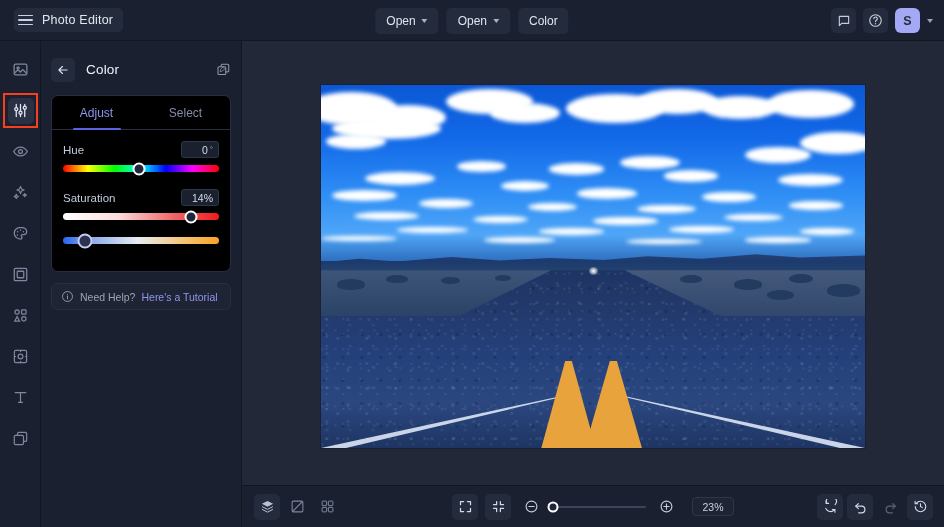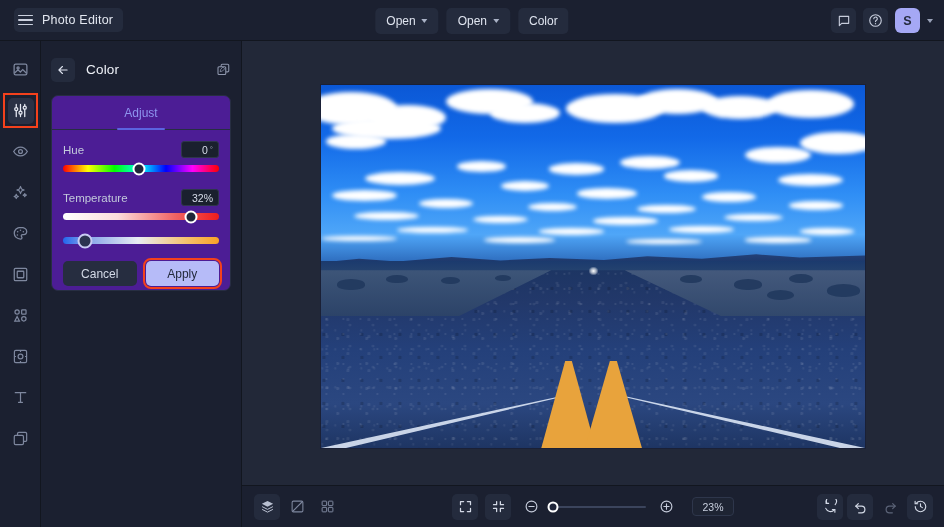--- a/index.html
+++ b/index.html
@@ -97,22 +97,22 @@
   }
   .backbtn {
     width: 24px; height: 24px; border-radius: 5px; background: #242b3d;
     display: flex; align-items: center; justify-content: center; cursor: pointer;
   }
   .panel-title { font-size: 13.5px; color: #eef1f7; font-weight: normal; margin-left: 11px; letter-spacing: .2px; }
   .panel-head-right { margin-left: auto; cursor: pointer; display: flex; }
 
   .card {
     margin: 5px 10px 0 10px;
-    background: #4c1d95; border: 1px solid #272e42; border-radius: 7px;
-    padding-bottom: 4px;
+    background: #000000; border: 1px solid #272e42; border-radius: 7px;
+    padding-bottom: 10px;
   }
   .tabs { display: flex; border-bottom: 1px solid #272e42; }
   .tab {
     flex: 1; text-align: center; font-size: 12px; color: #838da5;
     padding: 10px 0 9px 0; position: relative; cursor: pointer;
   }
   .tab.active { color: #8e95ef; }
   .tab.active::after {
     content: ""; position: absolute; left: 50%; transform: translateX(-50%);
     bottom: -1px; width: 48px; height: 2px; background: #5b63e0; border-radius: 2px;
@@ -418,56 +418,62 @@
           <rect x="3.2" y="7.6" width="12.4" height="12.4" rx="1.6"></rect>
           <path d="M8.2 7.6V5.4a1.8 1.8 0 011.8-1.8h8.6a1.8 1.8 0 011.8 1.8V14a1.8 1.8 0 01-1.8 1.8h-2.4"></path>
           <path d="M7.6 11.6l-1.1 3.9 3.9-1.1 3.5-3.5-2.8-2.8z" stroke-width="1.2"></path>
         </svg>
       </div>
     </div>
 
     <div class="card">
       <div class="tabs">
         <div class="tab active">Adjust</div>
+        <div class="tab">Select</div>
       </div>
 
       <div class="slider-group">
 
         <div class="slider-row">
           <span class="slider-label">Hue</span>
           <span class="valbox">
             <span>0</span>
             <span class="deg">°</span>
           </span>
         </div>
         <div class="track hue">
           <span class="knob" style="left:49%"></span>
         </div>
 
         <div class="slider-row">
-          <span class="slider-label">Temperature</span>
+          <span class="slider-label">Saturation</span>
           <span class="valbox">
-            <span>32%</span>
+            <span>14%</span>
           </span>
         </div>
         <div class="track sat">
           <span class="knob" style="left:82%"></span>
         </div>
 
         <div class="track temp">
           <span class="knob lilac" style="left:14%"></span>
         </div>
       </div>
 
-      <div class="actions">
-        <div class="btn cancel">Cancel</div>
-        <div class="btn apply">Apply</div>
-      </div>
-    </div>
-
+    </div>
+
+    <div class="help">
+      <svg width="13" height="13" viewBox="0 0 24 24" fill="none" stroke="#8f97ad" stroke-width="1.8">
+        <circle cx="12" cy="12" r="9.2"></circle>
+        <path d="M12 11v5.4" stroke-linecap="round"></path>
+        <circle cx="12" cy="7.7" r="1" fill="#8f97ad" stroke="none"></circle>
+      </svg>
+      <span class="help-text">Need Help?</span>
+      <span class="help-link">Here's a Tutorial</span>
+    </div>
   </div>
 
   <div class="stage">
     <div class="photo">
       <div class="sky"></div>
 
       <div class="cloud" style="left:-3%;top:2%;width:17%;height:9%;"></div>
       <div class="cloud" style="left:9%;top:5.5%;width:14%;height:7%;"></div>
       <div class="cloud" style="left:2%;top:9%;width:20%;height:6%;"></div>
       <div class="cloud" style="left:23%;top:1%;width:16%;height:7%;"></div>

